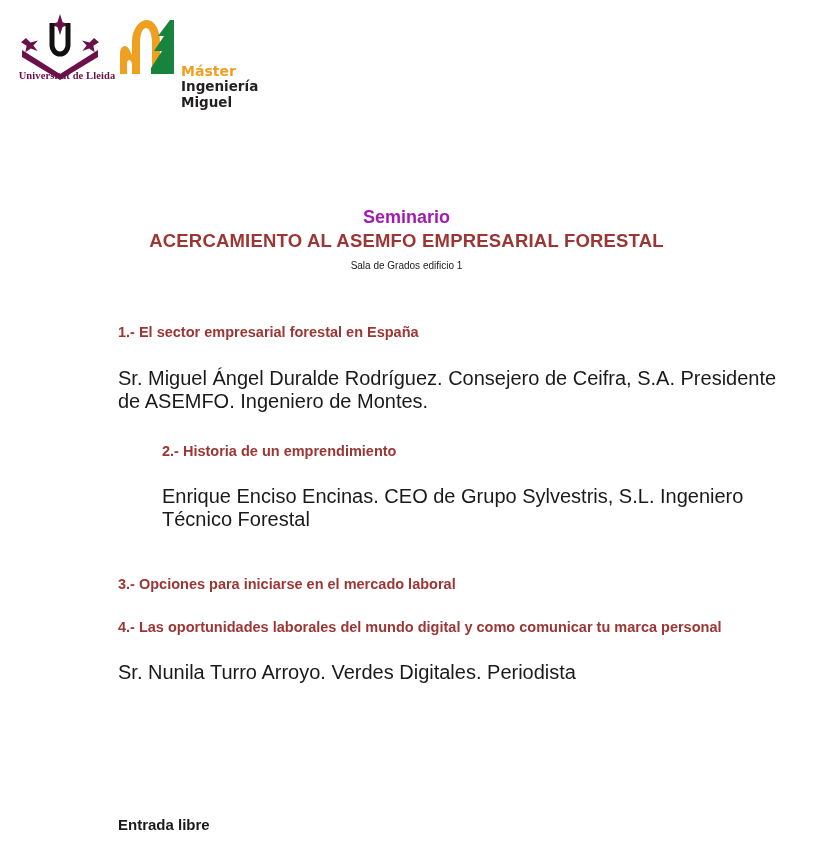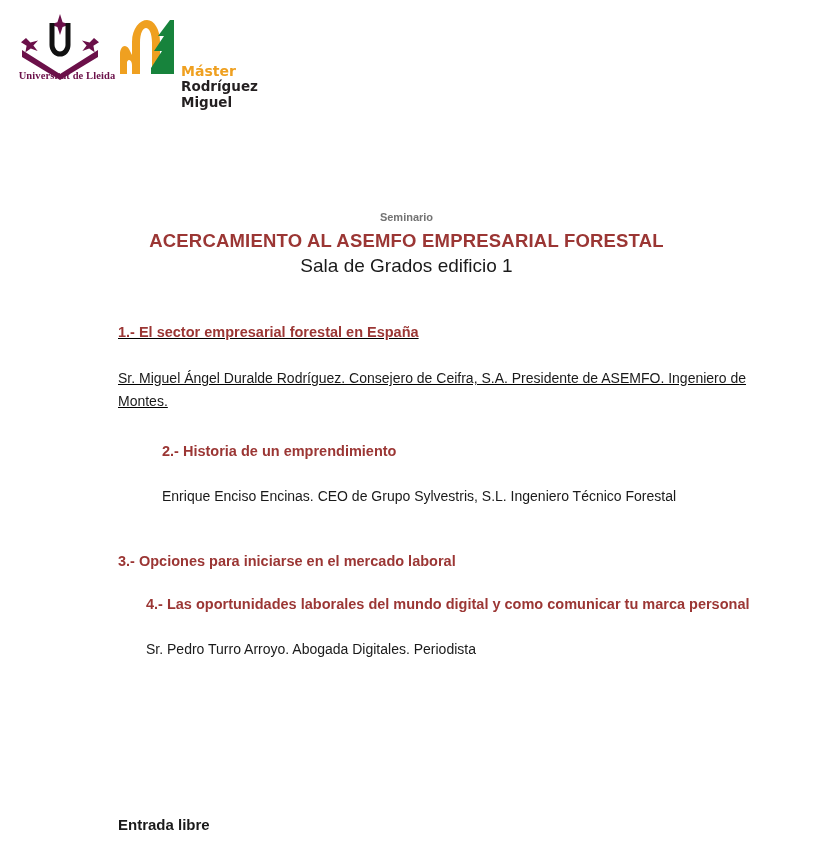--- a/index.html
+++ b/index.html
@@ -81,40 +81,40 @@
 
   
   .title-block {
     position: absolute;
     top: 206px;
     left: 0;
     width: 813px;
     text-align: center;
   }
   .t-seminario {
-    font-size: 11px;
-    font-weight: 700;
-    color: #737373;
+    font-size: 18px;
+    font-weight: 700;
+    color: #a21caf;
     line-height: 22px;
   }
   .t-main {
     font-size: 18.5px;
     font-weight: 700;
     color: #9b3634;
     line-height: 26px;
     letter-spacing: 0.2px;
   }
   .t-date {
     font-size: 14.5px;
     font-weight: 700;
     color: #9b3634;
     line-height: 24px;
   }
   .t-place {
-    font-size: 19px;
+    font-size: 10px;
     font-weight: 400;
     color: #1a1a1a;
     line-height: 24px;
   }
 
   
   .content {
     position: absolute;
     left: 118px;
     top: 322px;
@@ -122,30 +122,30 @@
   }
   .section { margin: 0 0 23px 0; }
   .section-heading {
     font-size: 14.5px;
     font-weight: 700;
     color: #9b3634;
     line-height: 20px;
     margin: 0 0 25px 0;
   }
   .section-body {
-    font-size: 14px;
+    font-size: 20px;
     font-weight: 400;
     color: #1a1a1a;
     line-height: 23px;
     margin: 0;
   }
-  .section.s1 { margin-bottom: 28px; text-decoration: underline; }
+  .section.s1 { margin-bottom: 28px; }
   .section.s2 { margin-bottom: 43px; margin-left: 44px; }
   .section.s3 { margin-bottom: 20px; }
-  .section.s4 { margin-bottom: 0; margin-left: 28px; }
+  .section.s4 { margin-bottom: 0; }
   .section.s1 .section-heading { margin-bottom: 25px; }
   .section.s2 .section-heading { margin-bottom: 24px; }
   .section.s3 .section-heading { margin-bottom: 23px; }
   .section.s4 .section-heading { margin-bottom: 24px; }
 
   .footer-note {
     position: absolute;
     left: 118px;
     top: 813px;
     font-size: 15px;
@@ -177,21 +177,21 @@
 
   <div class="logo-master">
     <svg class="mark" width="60" height="58" viewBox="0 0 60 58">
 
       <path d="M2 56 L2 36 C2 29 7 25 11 31 L14 37 L14 24 C14 10 22 2 29 2 C36 2 42 11 42 24 L42 56 L34 56 L34 25 C34 15 31 10 28 10 C25 10 22 15 22 25 L22 56 L14 56 L14 47 C14 43 11 40 9 44 L9 56 Z" fill="#efa020"></path>
 
       <path d="M52 2 L40 18 L46 18 L36 33 L44 33 L33 50 L33 56 L56 56 L56 2 Z" fill="#17833c"></path>
     </svg>
     <div class="words">
       <span class="w-master">Máster</span>
-      <span class="w-line">Rodríguez</span>
+      <span class="w-line">Ingeniería</span>
       <span class="w-line">Miguel</span>
     </div>
   </div>
 </div>
 
 <div class="title-block">
   <div class="t-seminario">Seminario</div>
   <div class="t-main">ACERCAMIENTO AL ASEMFO EMPRESARIAL FORESTAL</div>
   <div class="t-place">Sala de Grados edificio 1</div>
 </div>
@@ -207,18 +207,18 @@
     <p class="section-heading">2.- Historia de un emprendimiento</p>
     <p class="section-body">Enrique Enciso Encinas. CEO de Grupo Sylvestris, S.L. Ingeniero Técnico Forestal</p>
   </div>
 
   <div class="section s3">
     <p class="section-heading">3.- Opciones para iniciarse en el mercado laboral</p>
   </div>
 
   <div class="section s4">
     <p class="section-heading">4.- Las oportunidades laborales del mundo digital y como comunicar tu marca personal</p>
-    <p class="section-body">Sr. Pedro Turro Arroyo. Abogada Digitales. Periodista</p>
+    <p class="section-body">Sr. Nunila Turro Arroyo. Verdes Digitales. Periodista</p>
   </div>
 
 </div>
 
 <div class="footer-note">Entrada libre</div>
 
 </body></html>

